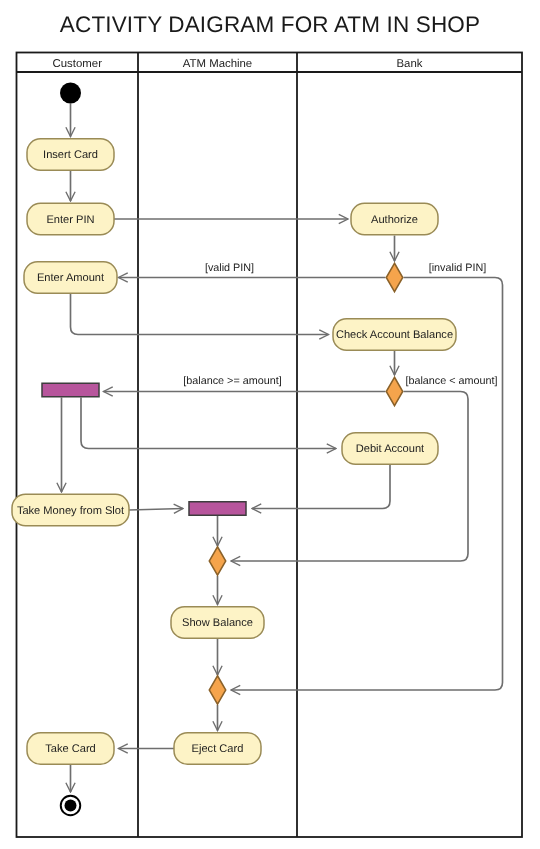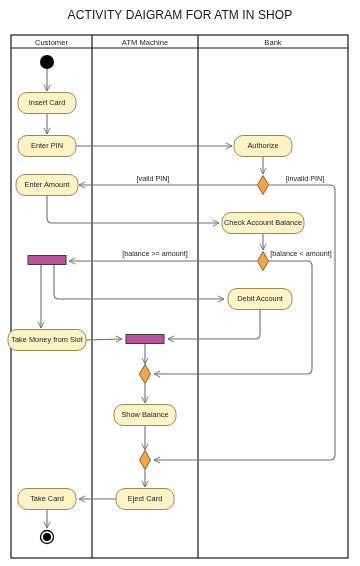--- a/index.html
+++ b/index.html
@@ -18,21 +18,21 @@
     position: relative;
     width: 360px;
     height: 566px;
   }
   #diagram-title {
     position: absolute;
     left: 0;
     top: 8px;
     width: 360px;
     text-align: center;
-    font-size: 12px;
+    font-size: 15px;
     color: #1a1a1a;
     letter-spacing: 0.1px;
     white-space: nowrap;
   }
   svg#diagram-canvas {
     position: absolute;
     left: 0;
     top: 0;
   }
   .lane-header-text {

